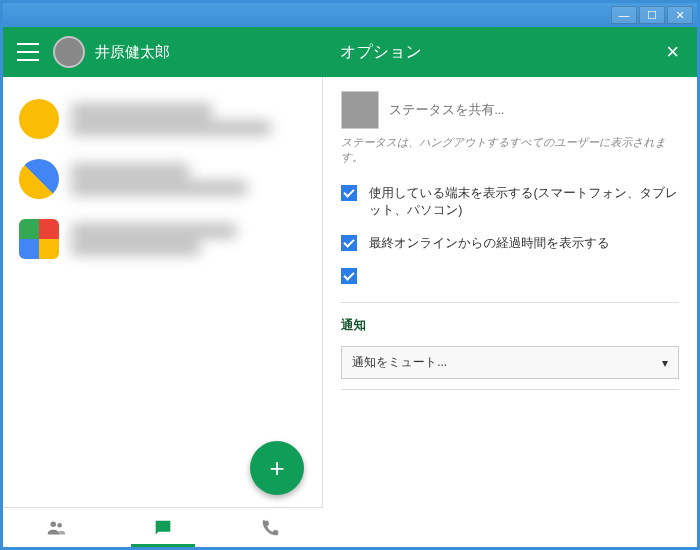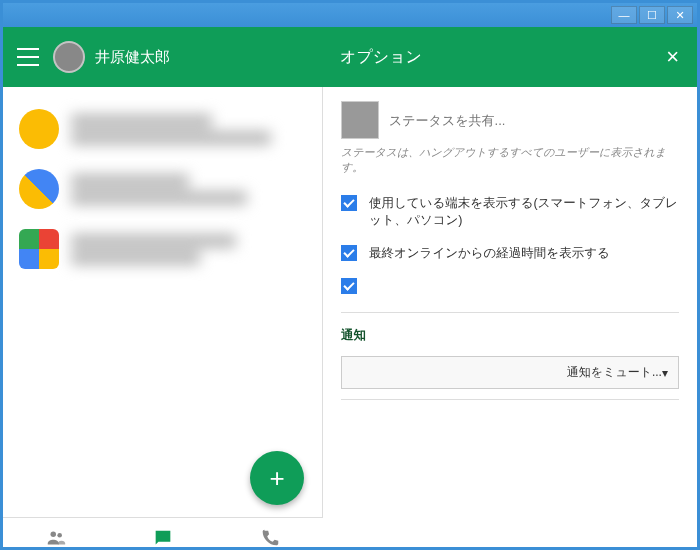--- a/index.html
+++ b/index.html
@@ -1,47 +1,47 @@
 <!DOCTYPE html>
 <html><head>
 <meta charset="utf-8">
 <style>
 * { margin: 0; padding: 0; box-sizing: border-box; font-family: Arial, "Hiragino Sans", "Meiryo", sans-serif; }
 body { width: 700px; height: 550px; overflow: hidden; background: #fff; border: 3px solid #3b8fd6; }
 .titlebar { height: 24px; background: linear-gradient(#4a9de0, #3b8fd6); display: flex; justify-content: flex-end; align-items: center; padding: 0 4px; gap: 2px; }
 .tbtn { width: 26px; height: 18px; background: rgba(255,255,255,0.15); border: 1px solid rgba(0,0,0,0.2); display: flex; align-items: center; justify-content: center; color: #fff; font-size: 11px; cursor: pointer; }
-.header { height: 60px; background: #0f9d58; display: flex; align-items: center; color: #fff; padding: 8px 14px; }
+.header { height: 50px; background: #0f9d58; display: flex; align-items: center; color: #fff; padding: 8px 14px; }
 .hamburger { width: 22px; height: 18px; display: flex; flex-direction: column; justify-content: space-between; cursor: pointer; margin-right: 14px; }
 .hamburger span { height: 2px; background: #fff; }
 .avatar-h { width: 32px; height: 32px; border-radius: 50%; background: #888; border: 2px solid rgba(255,255,255,0.5); margin-right: 10px; }
 .username { font-size: 15px; flex: 0 0 auto; }
 .header-title { flex: 1; text-align: left; margin-left: 170px; font-size: 16px; }
 .close-x { font-size: 22px; cursor: pointer; padding: 4px; }
 .content { display: flex; height: calc(100% - 74px - 40px); }
 .sidebar { width: 320px; border-right: 1px solid #ddd; position: relative; padding-top: 12px; }
 .convo { display: flex; align-items: center; padding: 10px 16px; }
 .cavatar { width: 40px; height: 40px; border-radius: 50%; margin-right: 12px; flex-shrink: 0; }
 .cavatar.a1 { background: #fbbc04; }
 .cavatar.a2 { background: linear-gradient(45deg, #fbbc04 50%, #4285f4 50%); }
 .cavatar.a3 { background: conic-gradient(#ea4335 0 25%, #fbbc04 25% 50%, #4285f4 50% 75%, #34a853 75% 100%); border-radius: 6px; }
 .blur { filter: blur(7px); color: #888; font-size: 13px; }
 .blurline { height: 14px; background: #bbb; margin: 3px 0; border-radius: 2px; }
 .fab { position: absolute; right: 18px; bottom: 12px; width: 54px; height: 54px; border-radius: 50%; background: #0f9d58; color: #fff; font-size: 26px; display: flex; align-items: center; justify-content: center; cursor: pointer; box-shadow: 0 3px 6px rgba(0,0,0,0.3); }
 .panel { flex: 1; overflow-y: auto; padding: 14px 18px 0 18px; color: #444; }
 .status-row { display: flex; align-items: center; margin-bottom: 6px; }
 .status-av { width: 38px; height: 38px; background: #999; border: 1px solid #ccc; margin-right: 10px; }
-.status-input { flex: 1; border: none; outline: none; font-size: 13px; color: #888; padding: 6px 0; }
+.status-input { flex: 1; border: none; outline: none; font-size: 13px; color: #888; padding: 6px 0; font-family: Liberation Serif, serif; }
 .hint { font-size: 11px; color: #888; margin-bottom: 12px; font-style: italic; }
 .checkrow { display: flex; align-items: flex-start; padding: 8px 0; font-size: 12.5px; color: #333; }
 .cb { width: 16px; height: 16px; margin-right: 12px; flex-shrink: 0; border: 2px solid #999; position: relative; cursor: pointer; }
 .cb.checked { background: #2b7de9; border-color: #2b7de9; }
 .cb.checked::after { content: ""; position: absolute; left: 3px; top: 0px; width: 4px; height: 8px; border: solid #fff; border-width: 0 2px 2px 0; transform: rotate(45deg); }
 .section-divider { border-top: 1px solid #ddd; margin: 10px 0 8px 0; }
 .section-title { font-size: 12.5px; color: #14532d; font-weight: bold; padding: 6px 0; }
-.dropdown { border: 1px solid #ccc; padding: 7px 10px; font-size: 12px; color: #333; display: flex; justify-content: flex-end; align-items: center; cursor: pointer; margin: 6px 0 10px 0; background: #f8f8f8; }
+.dropdown { border: 1px solid #ccc; padding: 7px 10px; font-size: 12px; color: #333; display: flex; justify-content: space-between; align-items: center; cursor: pointer; margin: 6px 0 10px 0; background: #f8f8f8; }
 .bottom-tabs { height: 40px; border-top: 1px solid #ddd; display: flex; width: 320px; }
 .tab { flex: 1; display: flex; align-items: center; justify-content: center; cursor: pointer; color: #888; position: relative; }
 .tab.active { color: #0f9d58; }
 .tab.active::after { content: ""; position: absolute; bottom: 0; left: 20%; right: 20%; height: 3px; background: #0f9d58; }
 .tab svg { width: 22px; height: 22px; }
 </style>
 </head>
 <body>
 
 <div class="titlebar">

